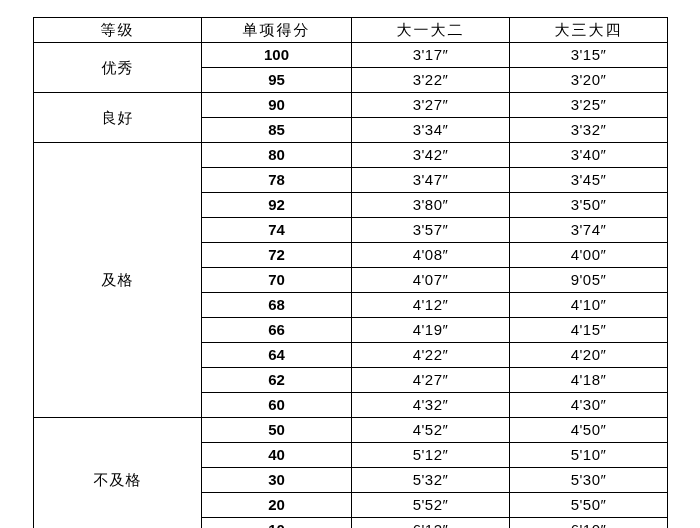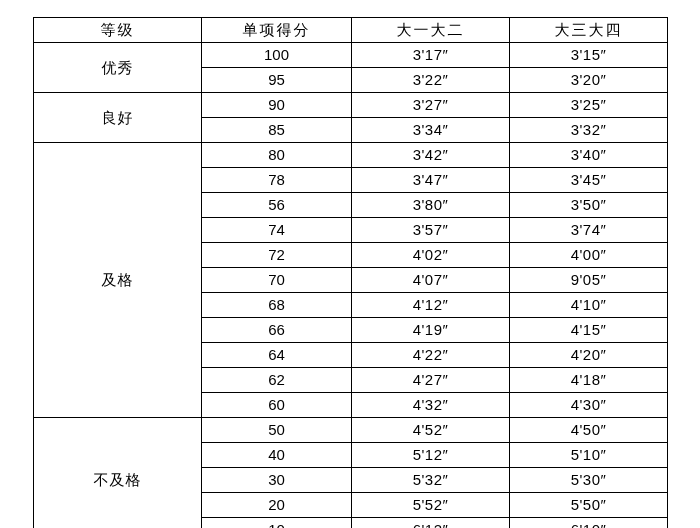--- a/index.html
+++ b/index.html
@@ -53,20 +53,21 @@
     font-size: 16px;
     letter-spacing: 2px;
     padding: 4px 0 5px 0;
   }
   td.time-cell {
     font-size: 15px;
     letter-spacing: 0.5px;
   }
   td.score-cell {
     font-size: 15px;
+    font-weight: bold;
   }
 </style>
 </head>
 <body>
 
 <div class="sheet">
   <table class="grade-table">
     <colgroup>
       <col class="c-grade">
       <col class="c-score">
@@ -110,32 +111,32 @@
         <td class="score-cell">80</td>
         <td class="time-cell">3'42″</td>
         <td class="time-cell">3'40″</td>
       </tr>
       <tr>
         <td class="score-cell">78</td>
         <td class="time-cell">3'47″</td>
         <td class="time-cell">3'45″</td>
       </tr>
       <tr>
-        <td class="score-cell">56</td>
+        <td class="score-cell">92</td>
         <td class="time-cell">3'80″</td>
         <td class="time-cell">3'50″</td>
       </tr>
       <tr>
         <td class="score-cell">74</td>
         <td class="time-cell">3'57″</td>
         <td class="time-cell">3'74″</td>
       </tr>
       <tr>
         <td class="score-cell">72</td>
-        <td class="time-cell">4'02″</td>
+        <td class="time-cell">4'08″</td>
         <td class="time-cell">4'00″</td>
       </tr>
       <tr>
         <td class="score-cell">70</td>
         <td class="time-cell">4'07″</td>
         <td class="time-cell">9'05″</td>
       </tr>
       <tr>
         <td class="score-cell">68</td>
         <td class="time-cell">4'12″</td>

